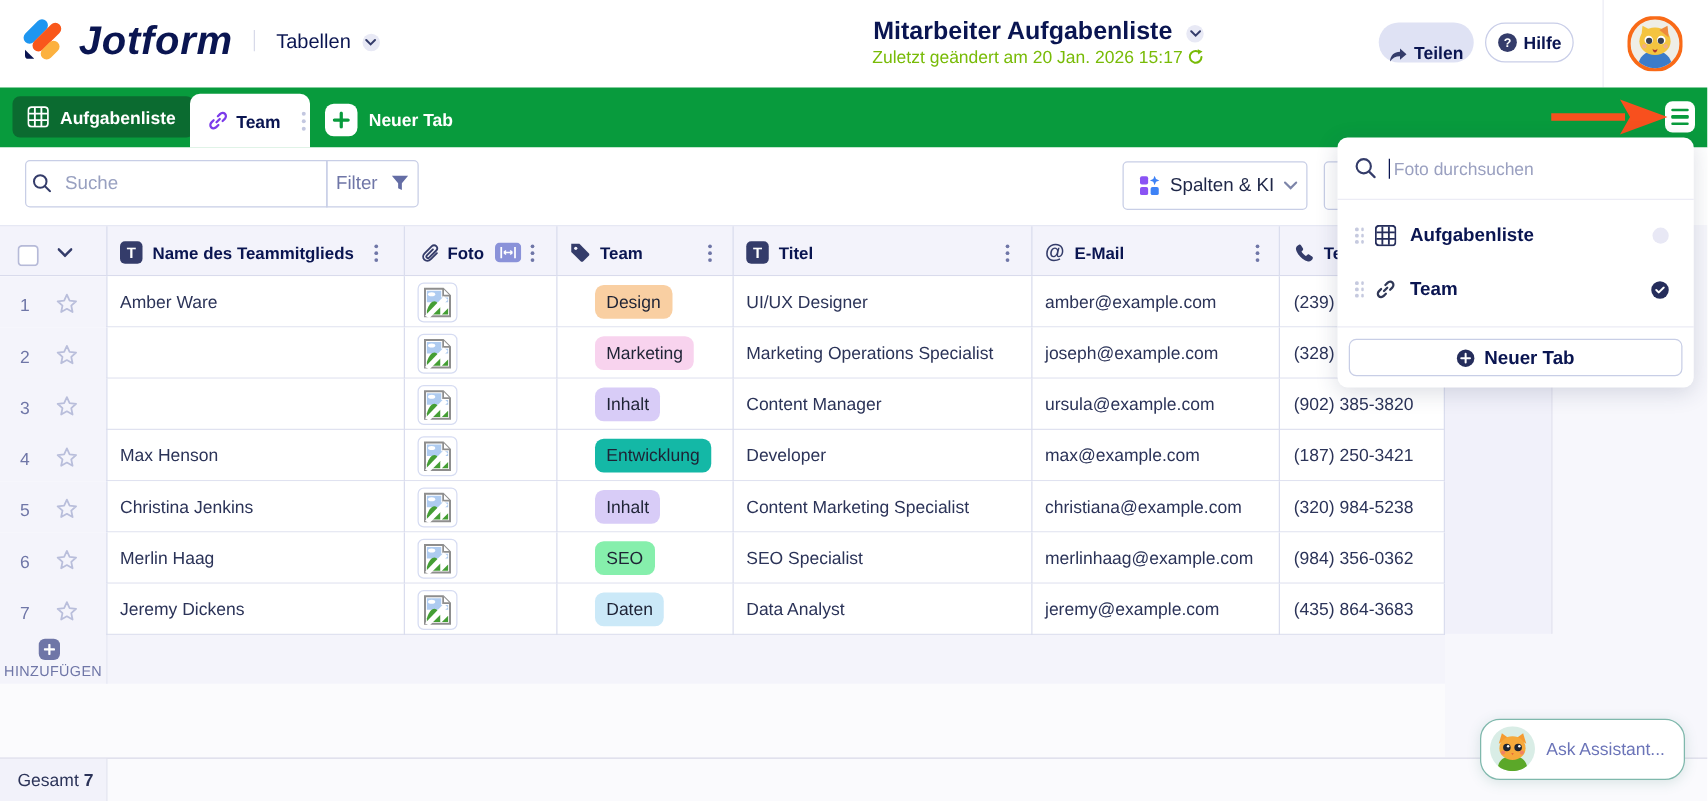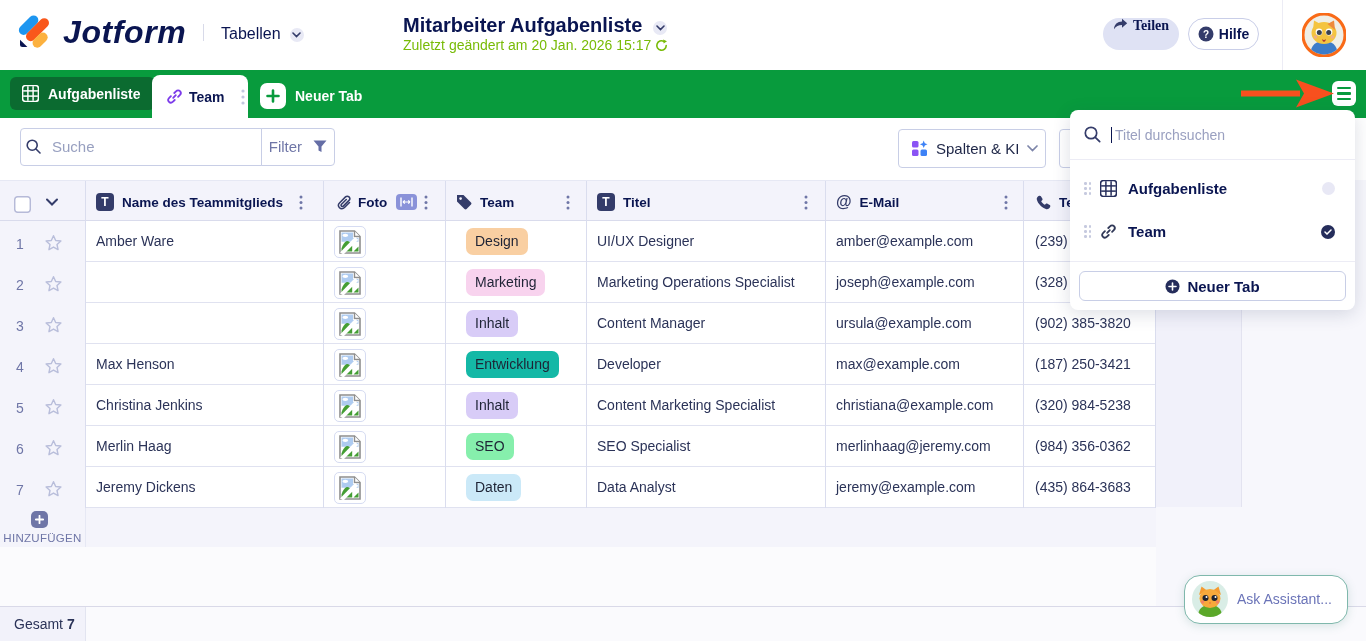--- a/index.html
+++ b/index.html
@@ -8,25 +8,25 @@
 .abs { position:absolute; }
 
 
 #topbar { position:absolute; left:0; top:0; width:1366px; height:70px; background:#fff; }
 #logotext { position:absolute; left:63px; top:14px; font-size:32px; font-weight:bold; color:#0A1551; letter-spacing:0.6px;font-style:italic; }
 #topdiv1 { position:absolute; left:203px; top:24px; width:1px; height:17px; background:#D8DAE9; }
 #tabellen { position:absolute; left:221px; top:25px; font-size:16px; color:#0A1551; }
 .chevcircle { display:inline-block; width:14px; height:14px; border-radius:50%; background:#E8E9F5; position:relative; vertical-align:-2.5px; }
 .chevcircle svg { position:absolute; left:2.5px; top:4px; }
 
-#titleblock { position:absolute; left:403px; top:14px; width:560px; text-align:left; }
+#titleblock { position:absolute; left:403px; top:14px; width:560px; text-align:right; }
 #titlerow { font-size:20px; font-weight:bold; color:#0A1551; }
 #subtitle { margin-top:0px; font-size:14px; color:#78BB07; }
 
-#teilen { position:absolute; left:1103px; top:18px; width:76px; height:32px; background:#DFE2F4; border-radius:16px; color:#0A1551; font-size:14px; font-weight:bold; display:flex; align-items:flex-start; justify-content:center; gap:5px;font-family:Liberation Serif, serif; }
+#teilen { position:absolute; left:1103px; top:18px; width:76px; height:32px; background:#DFE2F4; border-radius:16px; color:#0A1551; font-size:14px; font-weight:bold; display:flex; align-items:flex-end; justify-content:center; gap:5px; }
 #hilfe { position:absolute; left:1188px; top:18px; width:71px; height:32px; background:#fff; border:1px solid #C9CEE8; border-radius:16px; color:#0A1551; font-size:14px; font-weight:bold; display:flex; align-items:center; justify-content:center; gap:5px; }
 #topdiv2 { position:absolute; left:1282px; top:0; width:1px; height:70px; background:#ECECF5; }
 #avatar { position:absolute; left:1302px; top:13px; width:44px; height:44px; }
 
 
 #greenbar { position:absolute; left:0; top:70px; width:1366px; height:48px; background:#089B3D; }
 #tab1 { position:absolute; left:10px; top:7px; height:33px; background:#0B6B30; border-radius:6px; display:flex; align-items:center; padding:0 14px 0 12px; gap:9px; color:#fff; font-size:14px; font-weight:bold; }
 #tab2 { position:absolute; left:152px; top:5px; width:96px; height:43px; background:#fff; border-radius:8px 8px 0 0; display:flex; align-items:center; padding:0 4px 0 14px; gap:6px; color:#0A1551; font-size:14px; font-weight:bold; }
 #tab3 { position:absolute; left:260px; top:2px; height:48px; display:flex; align-items:center; gap:9px; color:#fff; font-size:14px; font-weight:bold; }
 #plusbox { width:26px; height:26px; background:#fff; border-radius:7px; display:flex; align-items:center; justify-content:center; }
@@ -49,21 +49,21 @@
 .ticon { width:18px; height:18px; background:#343C6A; border-radius:4px; color:#fff; font-size:12px; font-weight:bold; display:flex; align-items:center; justify-content:center; }
 #rows { position:absolute; left:0; top:41px; width:1156px; }
 .row { position:relative; width:1156px; height:41px; border-bottom:1px solid #E0E2F0; background:#fff; }
 .gut { position:absolute; left:0; top:0; width:85px; height:41px; background:#F4F4FB; }
 .rnum { position:absolute; left:10px; top:3px; width:20px; height:40px; line-height:40px; text-align:center; color:#6F76A7; font-size:14px; }
 .star { position:absolute; left:44px; top:12.5px; }
 .cellname { position:absolute; left:96px; top:0; height:40px; line-height:41px; color:#2B3358; font-size:14px; }
 .celltitel { position:absolute; left:597px; top:0; height:40px; line-height:41px; color:#2B3358; font-size:14px; }
 .cellmail { position:absolute; left:836px; top:0; height:40px; line-height:41px; color:#2B3358; font-size:14px; }
 .cellphone { position:absolute; left:1035px; top:0; height:40px; line-height:41px; color:#2B3358; font-size:14px; }
-.badge { position:absolute; left:466px; top:7px; height:27px; line-height:27px; border-radius:7px; padding:0 9px; font-size:14px; color:#1E2335; }
+.badge { position:absolute; left:476px; top:7px; height:27px; line-height:27px; border-radius:7px; padding:0 9px; font-size:14px; color:#1E2335; }
 .fotobox { position:absolute; left:334px; top:5px; width:32px; height:32px; border:1px solid #D6DCF2; border-radius:5px; background:#fff; }
 
 #addband { position:absolute; left:0; top:328px; width:1156px; height:39px; background:#F4F4FB; }
 #addband .vl { position:absolute; left:85px; top:0; width:1px; height:39px; background:#E6E8F4; }
 #plusadd { position:absolute; left:31px; top:3px; width:17px; height:17px; background:#6F76A7; border-radius:5px; color:#fff; display:flex; align-items:center; justify-content:center; }
 #hinzu { position:absolute; left:0; top:24px; width:85px; text-align:center; color:#6F76A7; font-size:11.5px; letter-spacing:0.3px; }
 
 #rightbg { position:absolute; left:1156px; top:0; width:210px; height:426px; background:#F7F7FC; }
 #strip { position:absolute; left:1156px; top:0; width:86px; height:327px; background:#F1F1FA; border-right:1px solid #E3E3F0; }
 
@@ -448,21 +448,21 @@
               <path d="M17.5 2 L17.5 7.5 L23 7.5" fill="#fff" stroke="#8E8E8E" stroke-width="1.4"></path>
               <path d="M4.5 3.5 L16 3.5 L16 9 L21.5 9 L21.5 12.8 L4.5 12.8 Z" fill="#AECBF0"></path>
               <ellipse cx="8.3" cy="6.3" rx="2.9" ry="1.6" fill="#fff"></ellipse>
               <path d="M4.5 19.5 C6 14.5 8.5 12 10.5 12 C12.5 12 14.5 14.5 15.2 17 L15.2 22.5 L4.5 22.5 Z" fill="#449E34"></path>
               <path d="M3 23.6 L18 8 L21.3 10.8 L6.5 25.6 Z" fill="#fff"></path>
               <path d="M16.5 22.5 L21.5 17.6 L21.5 22.5 Z" fill="#449E34"></path>
             </svg>
           </div>
           <div class="badge" style="background:#86efac">SEO</div>
           <div class="celltitel">SEO Specialist</div>
-          <div class="cellmail">merlinhaag@jeremy.com</div>
+          <div class="cellmail">merlinhaag@example.com</div>
           <div class="cellphone">(984) 356-0362</div>
           <div class="vline" style="left:85px;height:41px"></div>
           <div class="vline" style="left:323px;height:41px"></div>
           <div class="vline" style="left:445px;height:41px"></div>
           <div class="vline" style="left:586px;height:41px"></div>
           <div class="vline" style="left:825px;height:41px"></div>
           <div class="vline" style="left:1023px;height:41px"></div>
           <div class="vline" style="left:1155px;height:41px"></div>
         </div>
 <div class="row">
@@ -511,21 +511,21 @@
         <div id="gesamt">Gesamt <b>7</b></div>
       </div>
   </div>
 
   <div id="panel">
     <div id="psearch">
       <svg width="17" height="17" viewBox="0 0 17 17">
           <circle cx="7" cy="7" r="5.7" stroke="#343C6A" stroke-width="1.7" fill="none"></circle>
           <line x1="11.3" y1="11.3" x2="15.7" y2="15.7" stroke="#343C6A" stroke-width="1.7" stroke-linecap="round"></line>
         </svg>
-      <span class="ph">Titel durchsuchen</span>
+      <span class="ph">Foto durchsuchen</span>
     </div>
     <div class="pitem" style="top:57px">
       <span class="handle">
           <i></i>
           <i></i>
           <i></i>
           <i></i>
           <i></i>
           <i></i>
         </span>

